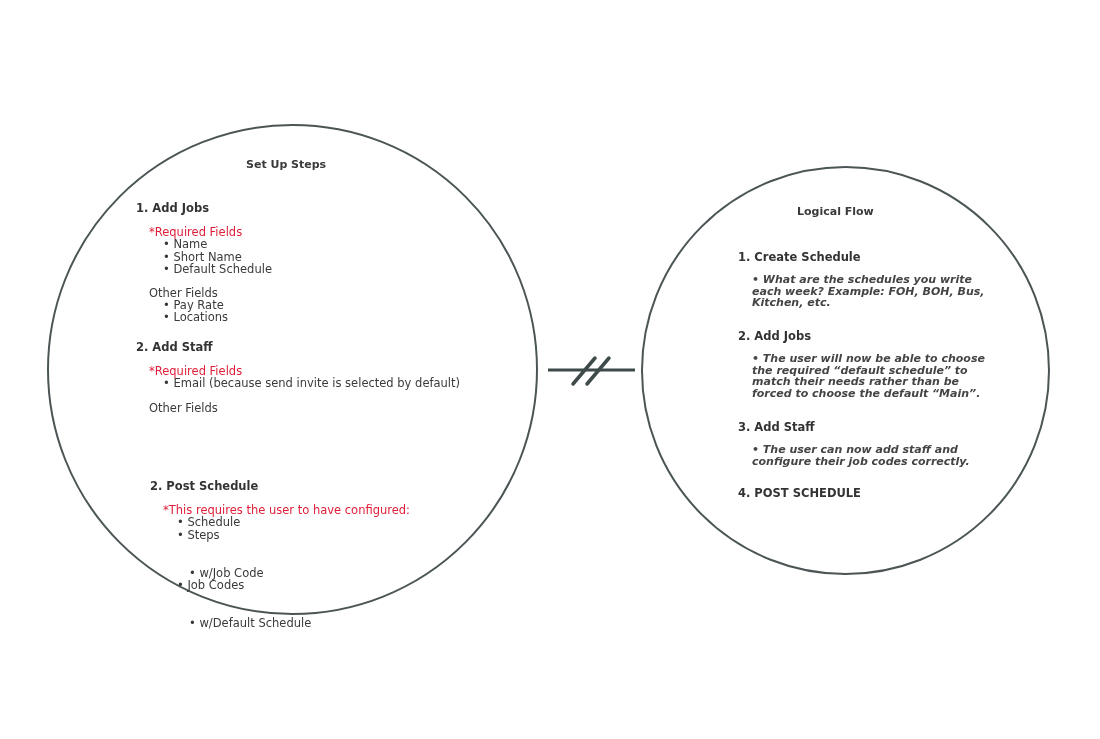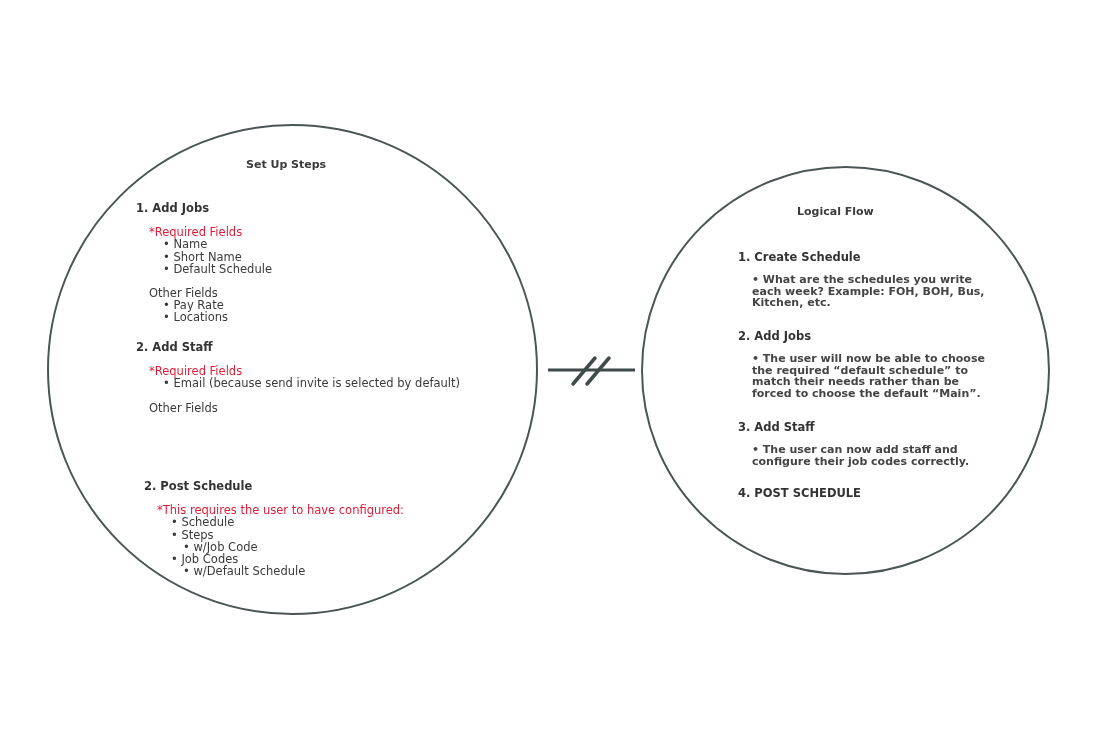--- a/index.html
+++ b/index.html
@@ -14,26 +14,26 @@
   #circle-right { left: 641px; top: 166px; width: 409px; height: 409px; }
 
   .title {
     position: absolute; font-weight: bold; font-size: 11px; color: #3a3a3a; white-space: nowrap;
   }
   .block { position: absolute; font-size: 11.5px; line-height: 12.2px; white-space: nowrap; }
   .step-head { font-weight: bold; font-size: 11.5px; color: #333; }
   .red { color: #e0203a; }
   .group-label { padding-left: 13px; }
   .bullet { padding-left: 27px; }
-  .bullet2 { padding-left: 39px; }
+  .bullet2 { padding-left: 39px; margin-top: 26px; }
   .gap { height: 12px; }
   .gap-s { height: 10px; }
 
   .right-block { position: absolute; font-size: 11px; line-height: 11.8px; white-space: nowrap; }
-  .italic { font-weight: bold; color: #444; padding-left: 14px; }
+  .italic { font-style: italic; font-weight: bold; color: #444; padding-left: 14px; }
 
   #connector { position: absolute; left: 545px; top: 352px; }
 </style>
 </head>
 <body>
 
 <div id="circle-left" class="circle"></div>
 <div class="title" style="left:246px; top:158px;">Set Up Steps</div>
 
 <div class="block" style="left:136px; top:202px;">
@@ -51,21 +51,21 @@
 
 <div class="block" style="left:136px; top:341px;">
   <div class="step-head">2. Add Staff</div>
   <div class="gap"></div>
   <div class="group-label red">*Required Fields</div>
   <div class="bullet">• Email (because send invite is selected by default)</div>
   <div class="gap"></div>
   <div class="group-label">Other Fields</div>
 </div>
 
-<div class="block" style="left:144px; top:480px;">
+<div class="block" style="left:150px; top:480px;">
   <div class="step-head">2. Post Schedule</div>
   <div class="gap"></div>
   <div class="group-label red">*This requires the user to have configured:</div>
   <div class="bullet">• Schedule</div>
   <div class="bullet">• Steps</div>
   <div class="bullet2">• w/Job Code</div>
   <div class="bullet">• Job Codes</div>
   <div class="bullet2">• w/Default Schedule</div>
 </div>
 

